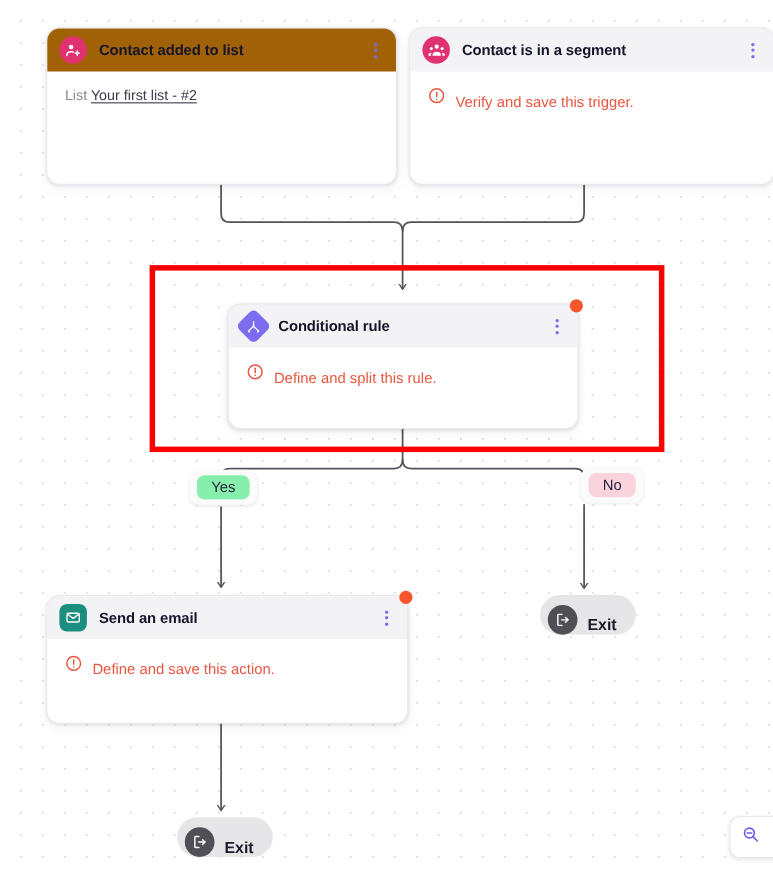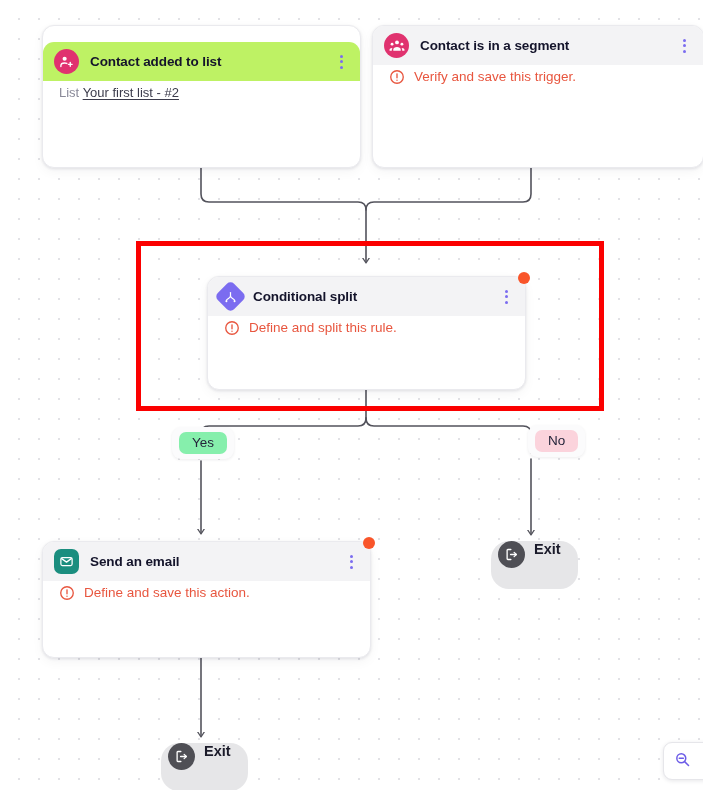--- a/index.html
+++ b/index.html
@@ -40,21 +40,21 @@
 
   .card-header {
     display: flex;
     align-items: center;
     gap: 11px;
     height: 39px;
     padding: 0 10px 0 11px;
     border-radius: 11px 11px 0 0;
     background: #f4f4f6;
   }
-  .card-header.pink  { background: #bef264; margin-top: 16px; }
+  .card-header.pink  { background: #a16207; }
   .card-header.grey  { background: #f3f3f5; }
 
   .node-icon {
     width: 25px; height: 25px;
     flex: 0 0 25px;
     display: flex; align-items: center; justify-content: center;
   }
   .node-icon.circle-pink {
     border-radius: 50%;
     background: #e0326f;
@@ -89,26 +89,26 @@
     cursor: pointer;
   }
   .kebab i {
     display: block;
     width: 3px; height: 3px;
     border-radius: 50%;
     background: #7b6cf0;
   }
 
   .card-body {
-    padding: 4px 14px 0 16px;
+    padding: 14px 14px 0 16px;
   }
 
   .warn-row {
     display: flex;
-    align-items: flex-start;
+    align-items: flex-end;
     gap: 9px;
   }
   .warn-text {
     font-size: 13.5px;
     color: #e8563f;
     white-space: nowrap;
   }
 
   .kv-row {
     font-size: 13px;
@@ -126,23 +126,23 @@
     top: -5px; right: -5px;
     width: 12px; height: 12px;
     border-radius: 50%;
     background: #f9552a;
   }
 
   
   .exit-node {
     position: absolute;
     display: flex;
-    align-items: flex-start;
+    align-items: flex-end;
     gap: 9px;
-    height: 48px;
+    height: 36px;
     padding: 0 17px 0 7px;
     border-radius: 18px;
     background: #e6e6e8;
   }
   .exit-circle {
     width: 27px; height: 27px;
     flex: 0 0 27px;
     border-radius: 50%;
     background: #4f4f55;
     display: flex; align-items: center; justify-content: center;
@@ -287,21 +287,21 @@
     <div class="card-header grey">
       <span class="node-icon diamond">
         <svg width="14" height="14" viewBox="0 0 24 24" fill="none" stroke="#ffffff" stroke-width="2.1" stroke-linecap="round" stroke-linejoin="round">
           <path d="M12 4 v5.5"></path>
           <path d="M12 9.5 C12 14 7 14 5 17.5"></path>
           <path d="M12 9.5 C12 14 17 14 19 17.5"></path>
           <circle cx="5" cy="19" r="1.7" fill="#ffffff" stroke="none"></circle>
           <circle cx="19" cy="19" r="1.7" fill="#ffffff" stroke="none"></circle>
         </svg>
       </span>
-      <span class="card-title">Conditional split</span>
+      <span class="card-title">Conditional rule</span>
       <span class="kebab">
         <i></i>
           <i></i>
           <i></i>
       </span>
     </div>
     <div class="card-body">
       <div class="warn-row">
         <span>
           <svg width="16" height="16" viewBox="0 0 24 24" fill="none" stroke="#e8563f" stroke-width="2" stroke-linecap="round">

